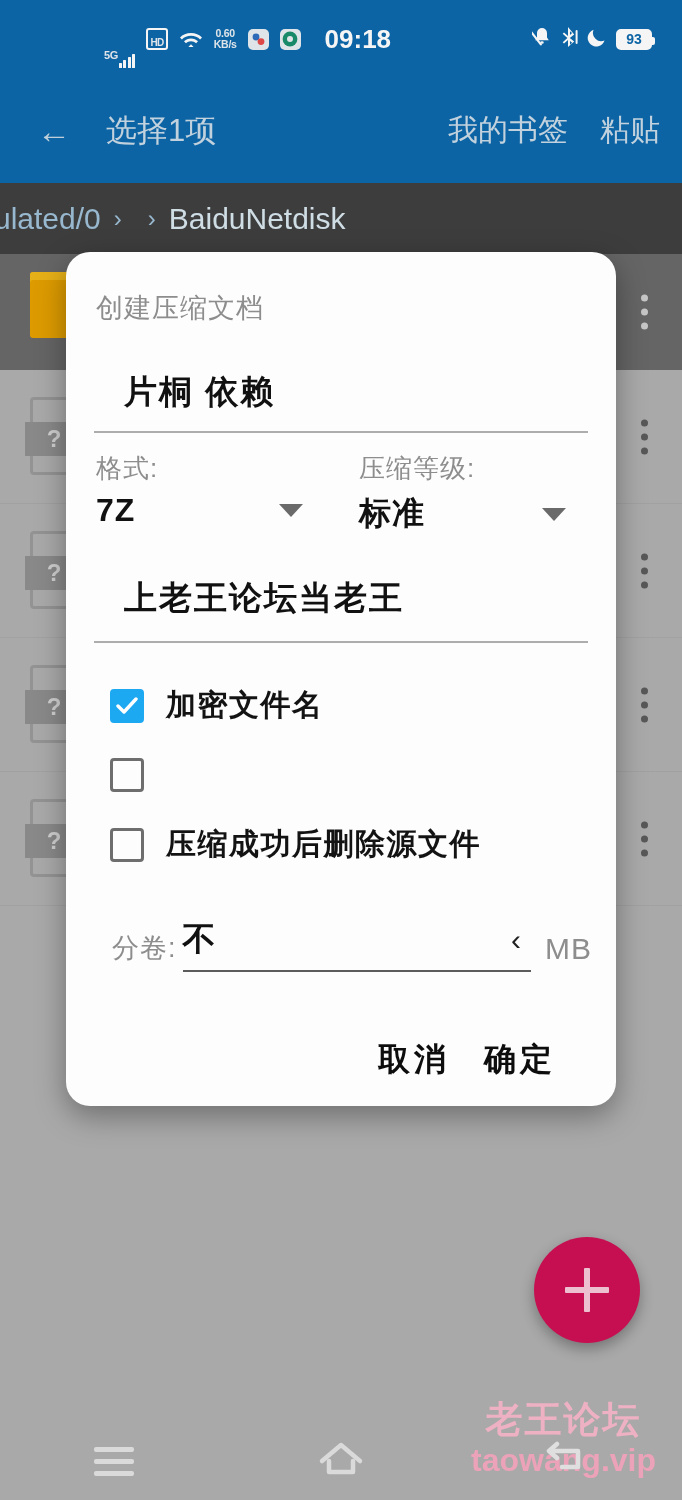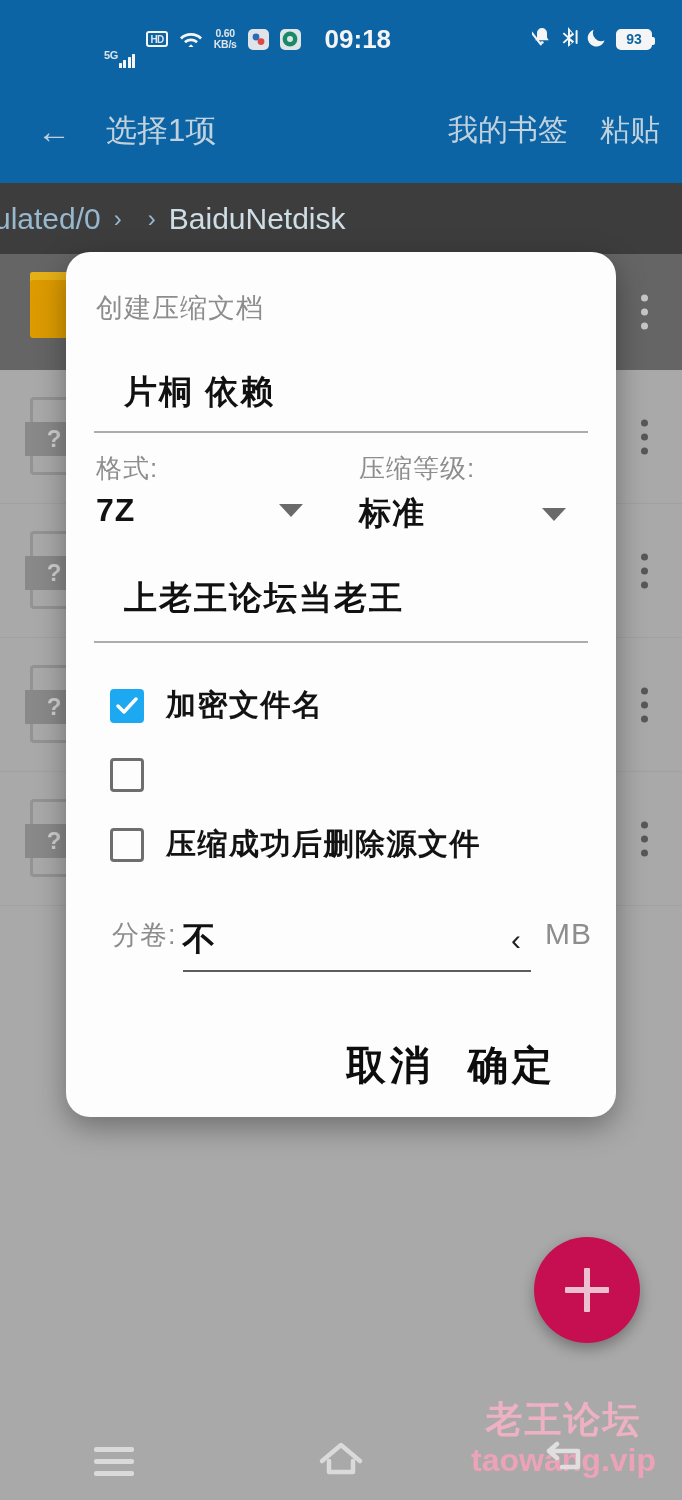--- a/index.html
+++ b/index.html
@@ -35,21 +35,21 @@
   .sb-5g .lbl { font-size:11px; font-weight:bold; line-height:10px; margin-bottom:8px; letter-spacing:-0.4px;}
   .bars { display:flex; align-items:flex-end; gap:1.5px; height:15px; }
   .bars i { display:block; width:3px; background:#ffffff; border-radius:0.5px; }
   .bars i:nth-child(1){height:5px}
   .bars i:nth-child(2){height:8px}
   .bars i:nth-child(3){height:11px}
   .bars i:nth-child(4){height:14px}
   .hd-badge {
     border:2px solid #ffffff; border-radius:3px;
     font-size:10px; font-weight:bold; line-height:11px;
-    padding:1px 2px 0 2px; letter-spacing:-0.5px;
+    padding:7px 2px 0 2px; letter-spacing:-0.5px;
   }
   .wifi-ico svg { display:block; }
   .kbs { font-size:10.5px; line-height:11px; text-align:center; font-weight:bold; letter-spacing:-0.3px;}
   .app-ico {
     width:21px; height:21px; border-radius:5px; background:#e9eef2;
     display:flex; align-items:center; justify-content:center;
   }
   .clock { font-size:26px; font-weight:bold; margin-left:13px; letter-spacing:0px; color:#ffffff;}
   .bat {
     min-width:36px; height:21px; border:2px solid #ffffff; border-radius:5px;
@@ -188,33 +188,33 @@
   .cbox {
     width:34px; height:34px; border-radius:4px; flex:none;
     border:3px solid #6e6e6e; background:transparent;
     display:flex; align-items:center; justify-content:center;
   }
   .cbox.checked { background:#1DA8F2; border-color:#1DA8F2; }
   .cbox.checked svg { display:block; }
   .check-label { font-size:30px; color:#131313; font-weight:bold; margin-left:22px; letter-spacing:1.5px; }
 
   .split-row {
-    display:flex; padding:36px 0 6px 22px;
+    display:flex; align-items:flex-end; padding:36px 0 6px 22px;
   }
   .split-label { font-size:27px; color:#8d8d8d; letter-spacing:1px; padding-bottom:6px; }
   .split-field {
     flex:1; margin-left:6px; display:flex; align-items:center;
     border-bottom:2px solid #5c5c5c; padding-bottom:8px; margin-right:14px;
   }
   .split-value { font-size:33px; color:#111; font-weight:bold; }
   .split-chevron { margin-left:auto; font-size:30px; color:#222; margin-right:10px; }
   .split-unit { font-size:30px; color:#8d8d8d; padding-bottom:6px; letter-spacing:1px; }
 
   .dlg-buttons { display:flex; justify-content:flex-end; gap:34px; padding:60px 36px 8px 0; }
-  .dlg-btn { font-size:40px; font-weight:bold; color:#0d0d0d; letter-spacing:4px; }
+  .dlg-btn { font-size:32px; font-weight:bold; color:#0d0d0d; letter-spacing:4px; }
 </style>
 </head>
 <body>
 
 <div id="app-background">
 
   <div class="status-bar">
     <div class="sb-left">
       <div class="sb-5g">
         <span class="lbl">5G</span>

